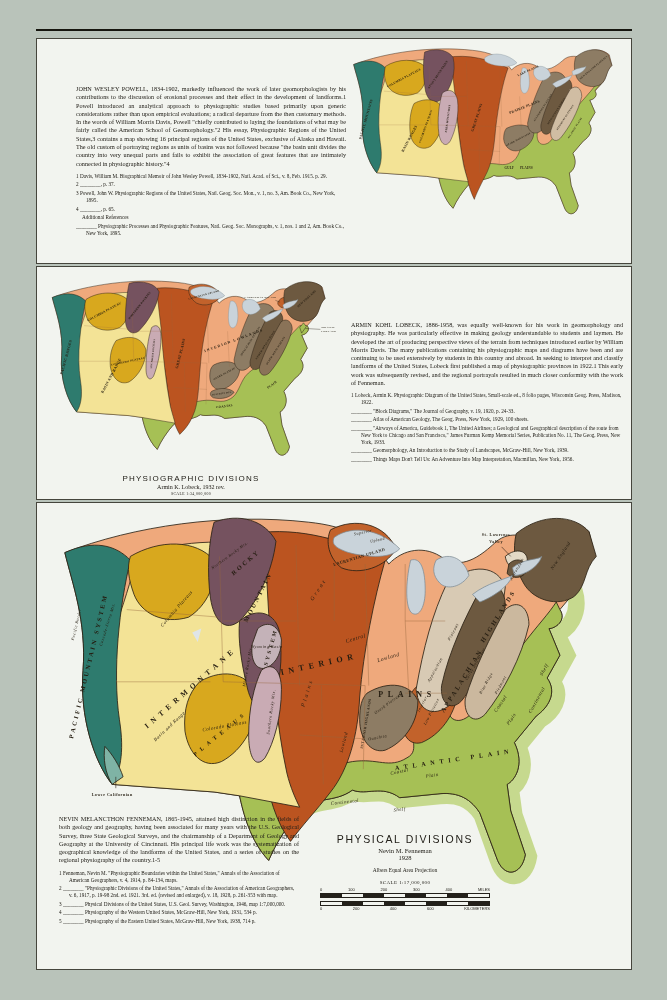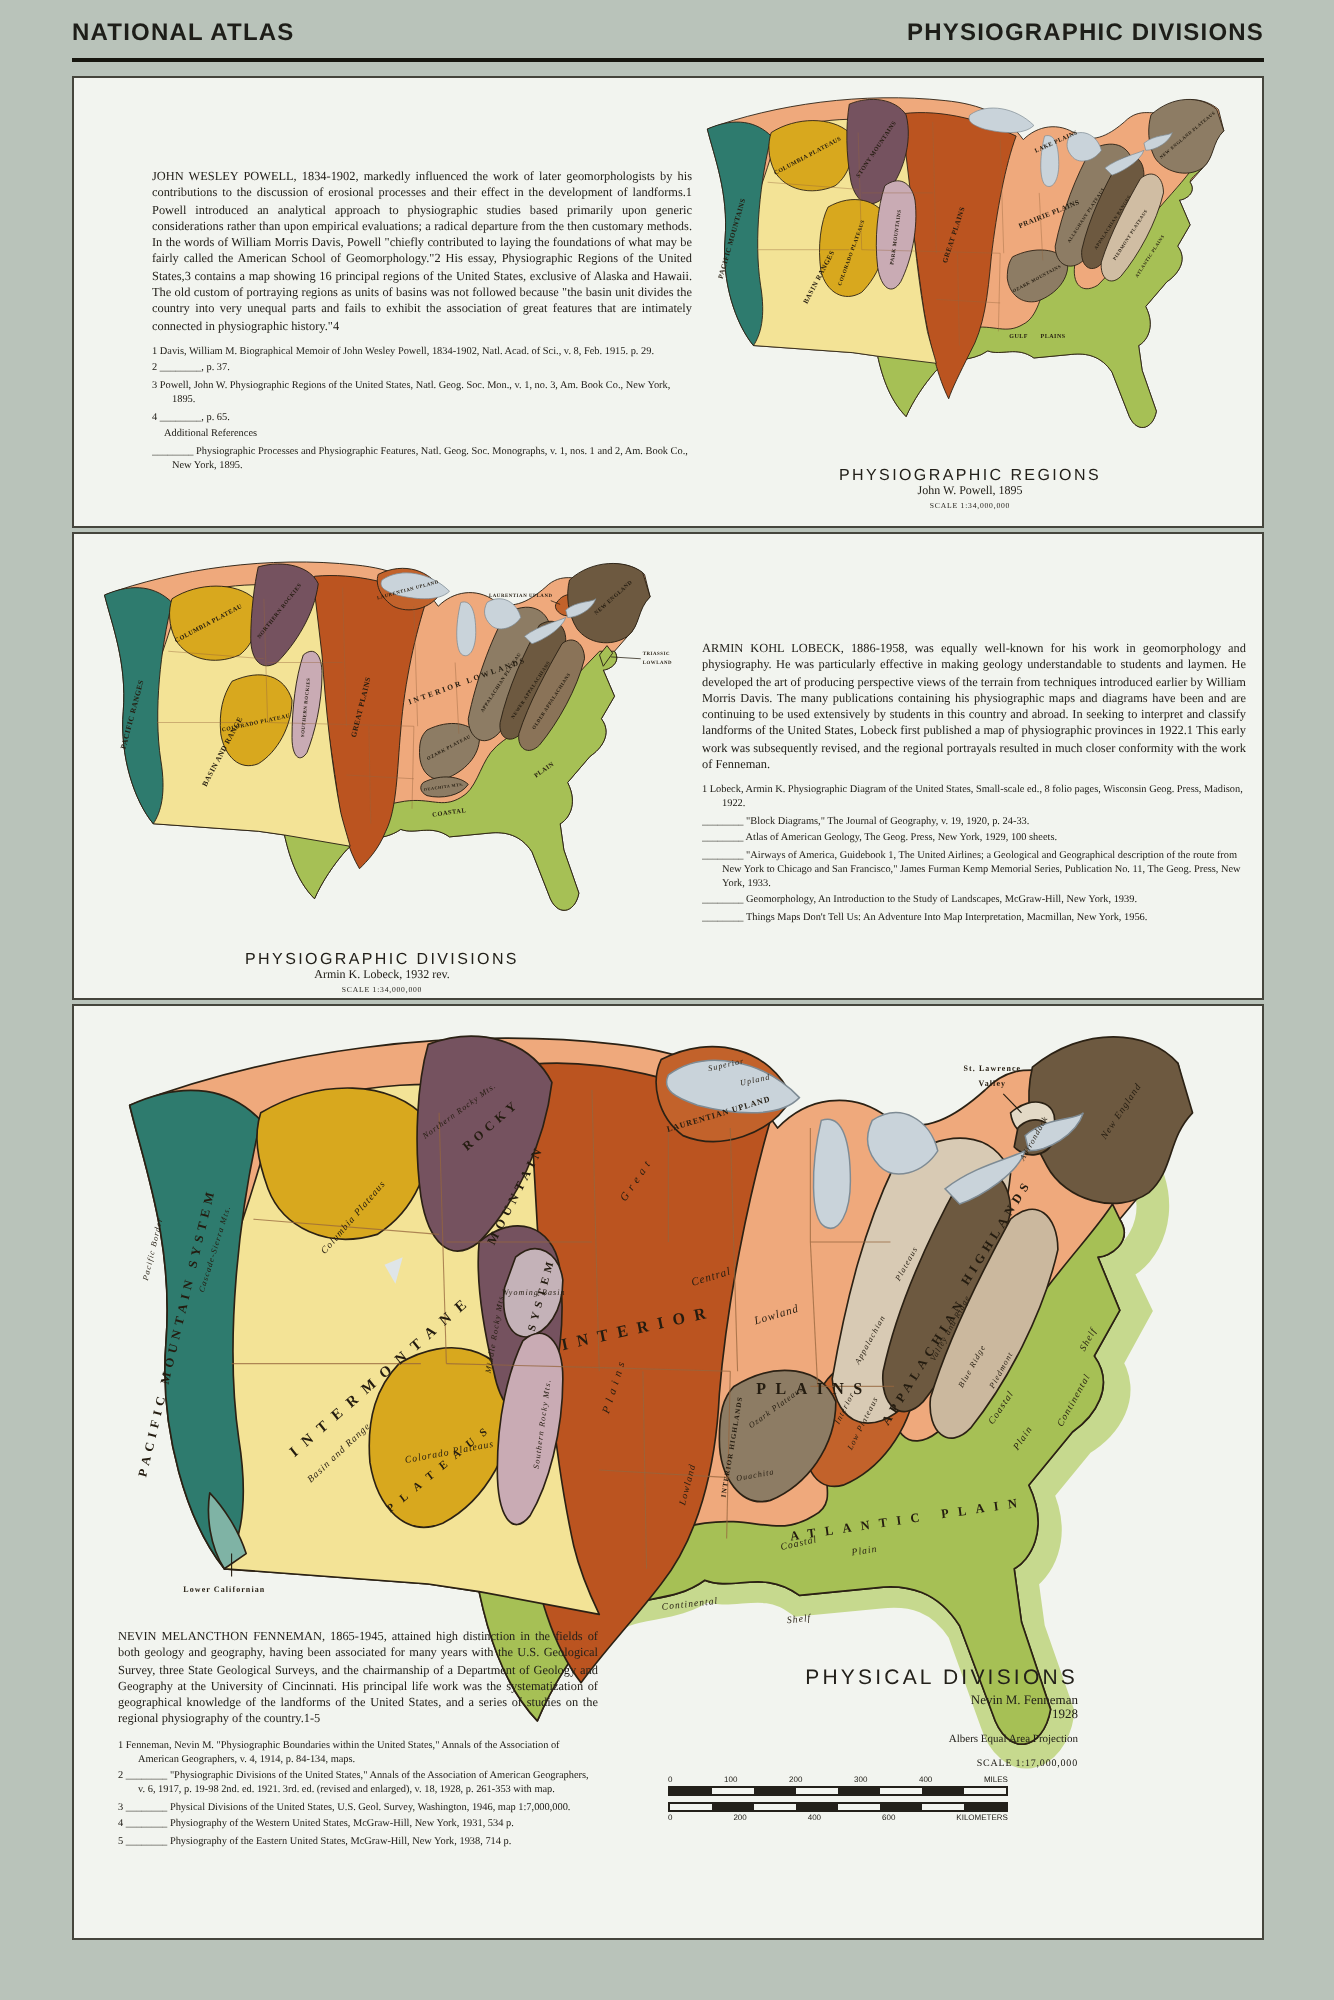--- a/index.html
+++ b/index.html
@@ -15,21 +15,21 @@
   .tblock{position:absolute;color:#23201a;}
   .bio{font-size:6.2px;line-height:1.34;text-align:justify;margin:0 0 5px 0;}
   .refs{font-size:5.2px;line-height:1.35;}
   .refs div{padding-left:10px;text-indent:-10px;margin-bottom:1.5px;}
   .refs .addl{padding-left:6px;text-indent:0;}
   .mapfig{position:absolute;margin:0;}
   .mcap{text-align:center;color:#23201a;}
   .mcap .t{font-family:"Liberation Sans",sans-serif;font-size:8px;letter-spacing:1.2px;color:#23201a;}
   .mcap .a{font-size:6px;margin-top:1px;}
   .mcap .s{font-size:3.8px;letter-spacing:.4px;margin-top:2px;}
-  .fcap{position:absolute;left:262px;top:330px;width:240px;text-align:right;color:#23201a;}
+  .fcap{position:absolute;left:248px;top:330px;width:240px;text-align:center;color:#23201a;}
   .fcap .t{font-family:"Liberation Sans",sans-serif;font-size:10.5px;letter-spacing:1.6px;}
   .fcap .a{font-size:6.5px;margin-top:2px;}
   .fcap .y{font-size:6.5px;}
   .fcap .p{font-size:5.5px;margin-top:6px;}
   .fcap .s{font-size:5px;letter-spacing:.4px;margin-top:7px;}
   .sbar{width:170px;margin:3px auto 0 auto;font-family:"Liberation Sans",sans-serif;}
   .ticks{display:flex;justify-content:space-between;font-size:4px;color:#23201a;line-height:1;}
   .bar{height:3px;border:0.5px solid #23201a;margin:1px 0;}
   .b1{background:repeating-linear-gradient(90deg,#23201a 0 21px,#f2f4ef 21px 42px);}
   .b2{background:repeating-linear-gradient(90deg,#f2f4ef 0 21px,#23201a 21px 42px);}
@@ -38,24 +38,20 @@
   .s44{font-size:4.4px;}.s40{font-size:4px;}.s34{font-size:3.4px;}.s30{font-size:3px;}.s26{font-size:2.6px;}.s22{font-size:2.2px;}
   .it{font-style:italic;font-weight:normal;}
   .sp{letter-spacing:2.6px;}.sp2{letter-spacing:1.3px;}.ws{word-spacing:6px;}
   .st path{stroke:#96653d;stroke-width:.3;opacity:.75;fill:none;}
   .lk path{fill:#c9d3da;stroke:#7e8b94;stroke-width:.4;}
 </style>
 </head>
 <body>
 
 <div class="page">
-  <div class="hdr">
-    <span>NATIONAL ATLAS</span>
-    <span>PHYSIOGRAPHIC DIVISIONS</span>
-  </div>
   <div class="rule"></div>
 
   <section class="panel p1">
     <div class="tblock" style="left:39px;top:46px;width:270px;">
       <p class="bio">JOHN WESLEY POWELL, 1834-1902, markedly influenced the work of later geomorphologists by his contributions to the discussion of erosional processes and their effect in the development of landforms.1 Powell introduced an analytical approach to physiographic studies based primarily upon generic considerations rather than upon empirical evaluations; a radical departure from the then customary methods. In the words of William Morris Davis, Powell "chiefly contributed to laying the foundations of what may be fairly called the American School of Geomorphology."2 His essay, Physiographic Regions of the United States,3 contains a map showing 16 principal regions of the United States, exclusive of Alaska and Hawaii. The old custom of portraying regions as units of basins was not followed because "the basin unit divides the country into very unequal parts and fails to exhibit the association of great features that are intimately connected in physiographic history."4</p>
       <div class="refs">
         <div>1 Davis, William M. Biographical Memoir of John Wesley Powell, 1834-1902, Natl. Acad. of Sci., v. 8, Feb. 1915. p. 29.</div>
         <div>2 ________, p. 37.</div>
         <div>3 Powell, John W. Physiographic Regions of the United States, Natl. Geog. Soc. Mon., v. 1, no. 3, Am. Book Co., New York, 1895.</div>
         <div>4 ________, p. 65.</div>
@@ -114,25 +110,20 @@
           <text class="L s34" transform="translate(209,32) rotate(-24)">LAKE PLAINS</text>
           <text class="L s26" transform="translate(198,109) rotate(-28)">OZARK MOUNTAINS</text>
           <text class="L s26" transform="translate(226,73) rotate(-57)">ALLEGHANY PLATEAUS</text>
           <text class="L s26" transform="translate(241,77) rotate(-57)">APPALACHIAN RANGES</text>
           <text class="L s26" transform="translate(251,84) rotate(-57)">PIEDMONT PLATEAUS</text>
           <text class="L s26" transform="translate(262,96) rotate(-57)">ATLANTIC PLAINS</text>
           <text class="L s26" transform="translate(283,28) rotate(-40)">NEW ENGLAND PLATEAUS</text>
           <text class="L s34 ws" transform="translate(198,142)">GULF PLAINS</text>
         </g>
       </svg>
-      <figcaption class="mcap">
-        <div class="t">PHYSIOGRAPHIC REGIONS</div>
-        <div class="a">John W. Powell, 1895</div>
-        <div class="s">SCALE 1:34,000,000</div>
-      </figcaption>
     </figure>
   </section>
 
   <section class="panel p2">
     <figure class="mapfig" style="left:4px;top:8px;width:300px;">
       <svg width="300" height="195" viewBox="0 0 320 208">
         <g stroke="#2b2114" stroke-width="0.5" stroke-linejoin="round">
           <path fill="#efa97c" d="M12,24 C50,10 100,3 146,8 C166,10 180,16 190,30 C198,22 210,20 220,27 C230,33 240,26 247,20 C256,11 264,17 270,14 C278,5 292,6 300,13 L303,25 C295,32 298,40 291,46 L284,54 C288,60 281,64 278,64 L284,78 L277,90 C283,98 277,106 271,110 L259,124 C265,136 259,144 255,146 L257,160 L265,183 C263,194 253,196 249,184 L240,161 C234,152 226,150 217,151 L196,153 C186,146 178,152 170,149 C160,156 149,152 141,160 C134,168 128,177 124,186 C114,176 110,161 108,152 L94,150 L38,146 C28,134 20,110 22,86 C24,60 16,40 12,24 Z"></path>
           <path fill="#a6c055" d="M284,54 C288,60 281,64 278,64 L284,78 L277,90 C283,98 277,106 271,110 L259,124 C265,136 259,144 255,146 L257,160 L265,183 C263,194 253,196 249,184 L240,161 C234,152 226,150 217,151 L196,153 C186,146 178,152 170,149 C160,156 149,152 141,160 C134,168 128,177 124,186 C114,176 110,161 108,152 L130,148 C146,142 158,136 172,134 C186,132 192,138 202,132 C210,128 212,116 218,108 C226,98 238,96 246,86 C256,76 266,64 276,54 Z"></path>
           <path fill="#bb5420" d="M124,14 C146,12 168,18 184,26 C178,44 172,70 170,96 C168,118 168,138 162,150 C158,160 152,166 148,170 C142,160 138,146 136,128 C132,100 126,62 124,36 Z"></path>

